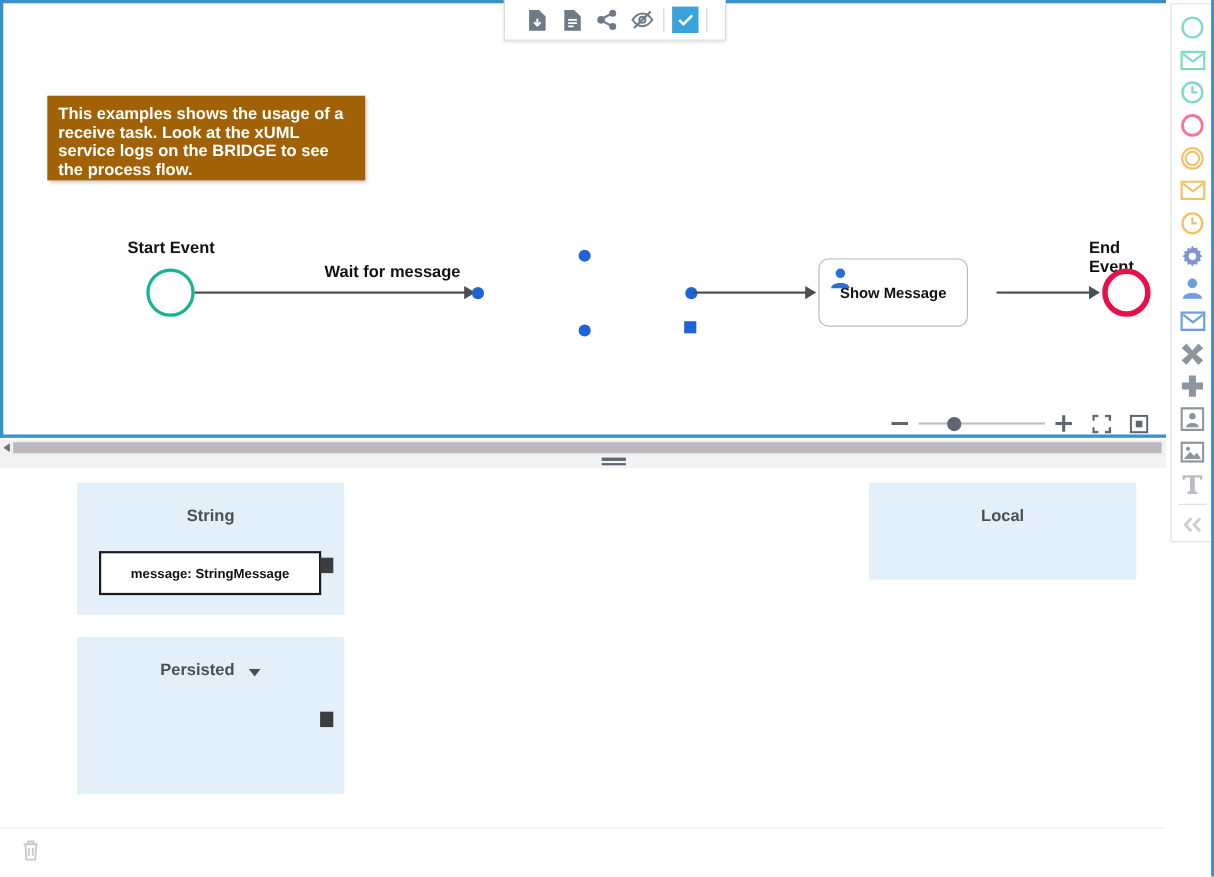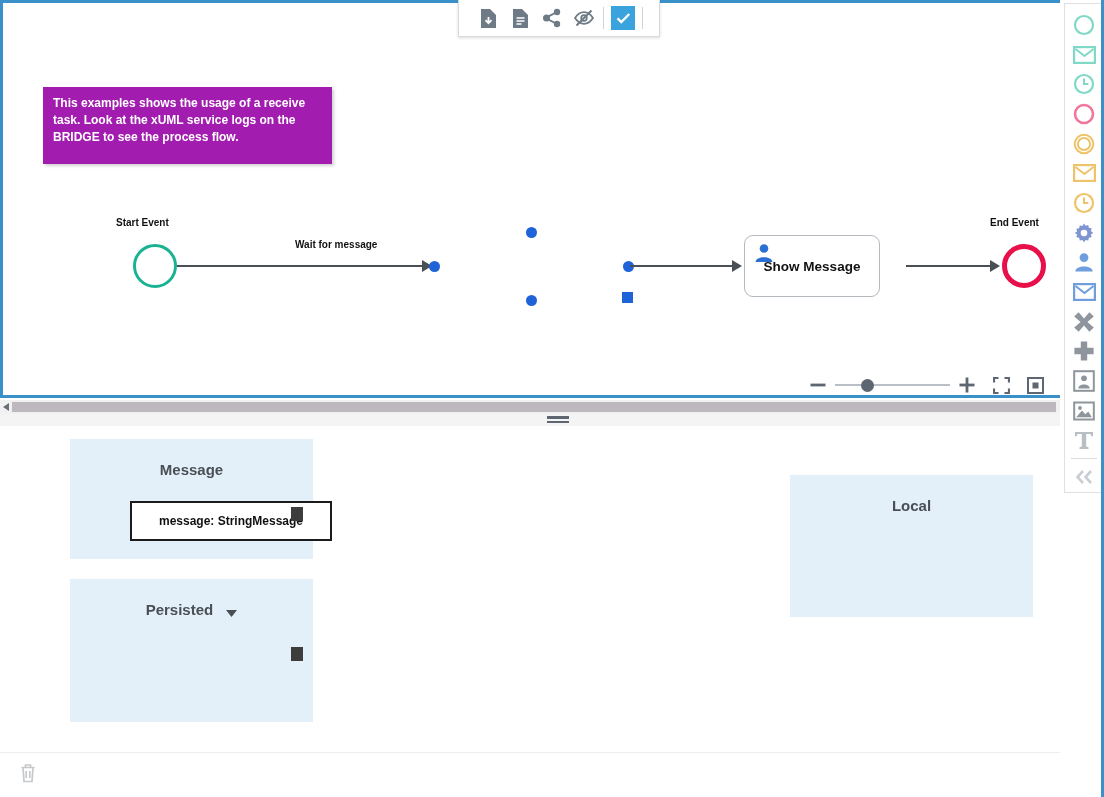--- a/index.html
+++ b/index.html
@@ -31,35 +31,35 @@
     display:flex;align-items:center;justify-content:center;gap:0px;
     z-index:30;
   }
   .ct-btn{width:32px;height:30px;display:flex;align-items:center;justify-content:center;cursor:pointer;}
   .ct-sep{width:1px;height:22px;background:#d0d4d8;margin:0 3px;}
   .ct-check{width:24px;height:24px;background:#3aa3dd;display:flex;align-items:center;justify-content:center;}
 
   
   #note-blue{
     position:absolute;left:40px;top:84px;width:289px;height:77px;
-    background:#a21caf;color:#ffffff;
-    font-weight:bold;font-size:12px;line-height:17px;
+    background:#a16207;color:#ffffff;
+    font-weight:bold;font-size:15px;line-height:17px;
     padding:8px 10px;box-sizing:border-box;
     box-shadow:2px 2px 3px rgba(0,0,0,.18);
   }
   #note-yellow{
     position:absolute;left:351px;top:84px;width:353px;height:90px;
     background:#fbfbd0;color:#1b1b1b;border:1px solid #8a8a8a;
     font-size:13px;line-height:17.5px;
     padding:7px 9px;box-sizing:border-box;
     box-shadow:2px 2px 3px rgba(0,0,0,.18);
   }
 
   
-  .bpmn-label{font-weight:bold;font-size:10px;color:#111;}
+  .bpmn-label{font-weight:bold;font-size:15px;color:#111;}
 
   
   #start-event{
     position:absolute;left:130px;top:241px;width:44px;height:44px;
     border:3px solid #19b394;border-radius:50%;background:#fff;box-sizing:border-box;
   }
   
   #end-event{
     position:absolute;left:999px;top:241px;width:44px;height:44px;
     border:5px solid #e8104a;border-radius:50%;background:#fff;box-sizing:border-box;
@@ -265,40 +265,40 @@
 <div id="splitter">
   <div id="splitter-grip">
     <i></i>
       <i></i>
   </div>
 </div>
 
 <div id="uml-panel">
 
   <div class="pool" style="left:70px;top:13px;width:243px;height:120px;">
-    <div class="pool-title">Message</div>
-  </div>
-  <div class="obj-node" style="left:90px;top:75px;width:202px;height:40px;margin-left:40px;">
+    <div class="pool-title">String</div>
+  </div>
+  <div class="obj-node" style="left:90px;top:75px;width:202px;height:40px;">
     <span>message: StringMessage</span>
   </div>
   <div class="obj-pin" style="left:291px;top:81px;"></div>
 
   <div class="pool" style="left:70px;top:153px;width:243px;height:143px;">
     <div class="pool-title">
       <span>Persisted</span>
       <span style="display:inline-block;margin-left:9px;vertical-align:middle;">
         <svg width="11" height="7" viewBox="0 0 11 7">
             <path d="M0 0h11L5.5 7z" fill="#4a4f55"></path>
           </svg>
       </span>
     </div>
   </div>
   <div class="obj-pin" style="left:291px;top:221px;"></div>
 
-  <div class="pool" style="left:790px;top:13px;width:243px;height:142px;margin-top:36px;">
+  <div class="pool" style="left:790px;top:13px;width:243px;height:88px;">
     <div class="pool-title">Local</div>
   </div>
 
 </div>
 
 <div id="tabbar">
   <div id="trash-btn">
     <svg width="18" height="20" viewBox="0 0 18 20" fill="none" stroke="#c6c9cc" stroke-width="1.7">
       <path d="M2.5 4.5h13M6.5 4.5V2h5v2.5M4 4.5l1 14h8l1-14"></path>
       <path d="M7.2 8v7M10.8 8v7"></path>

